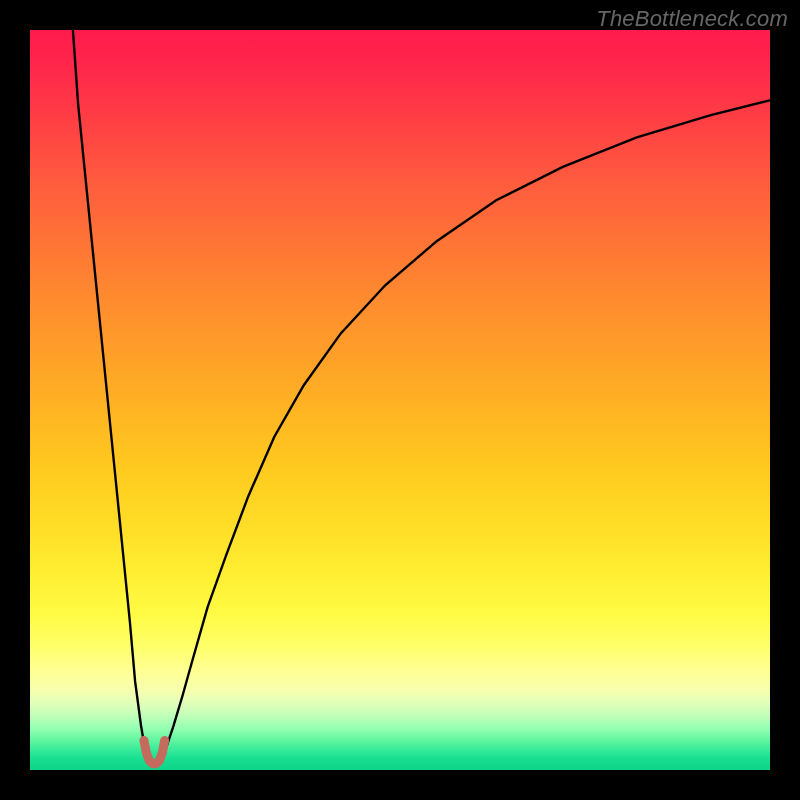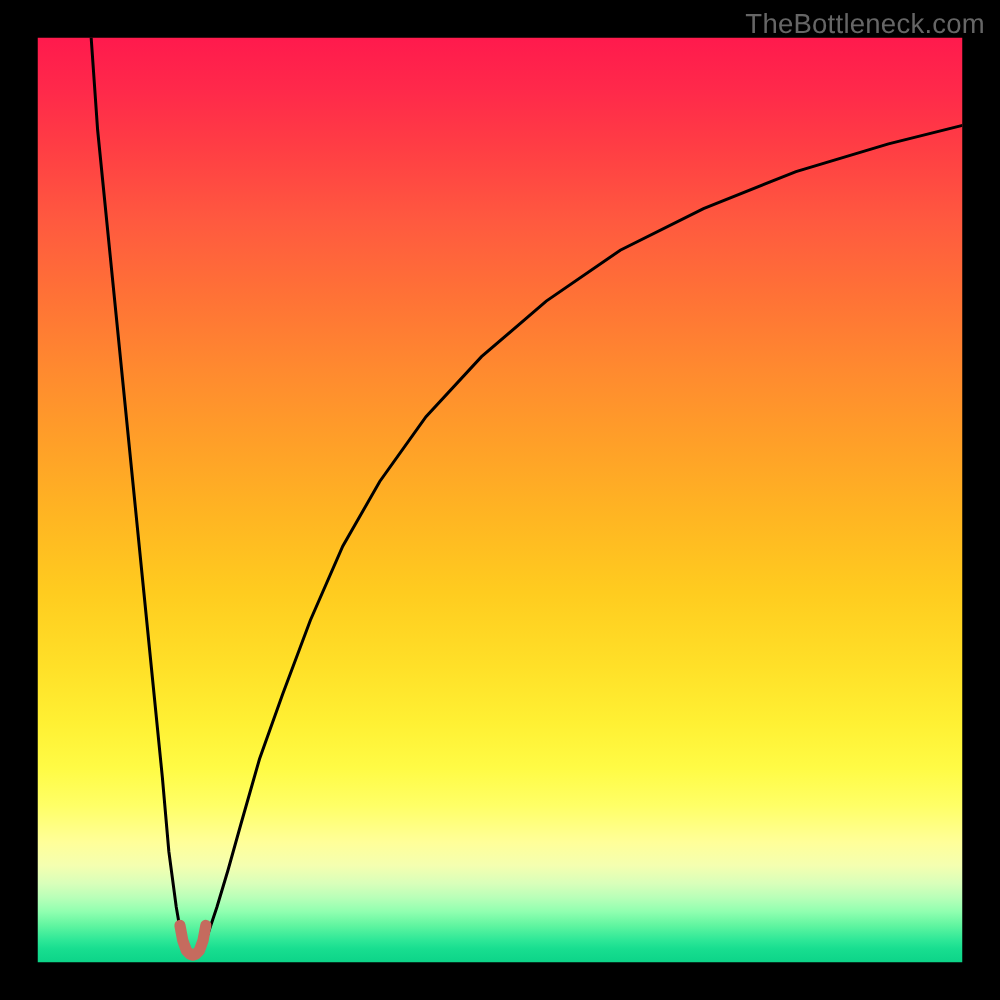--- a/index.html
+++ b/index.html
@@ -59,20 +59,21 @@
     inset: 0;
   }
   .watermark {
     position: absolute;
     top: 6px;
     right: 12px;
     color: #666;
     font-size: 22px;
     letter-spacing: 0.2px;
     user-select: none;
+    font-style: italic;
   }
 </style>
 </head>
 <body>
 
 <div class="frame">
   <div class="watermark">TheBottleneck.com</div>
   <div class="plot">
     <div class="gradient"></div>
     <svg class="curve" viewBox="0 0 740 740" preserveAspectRatio="none">

